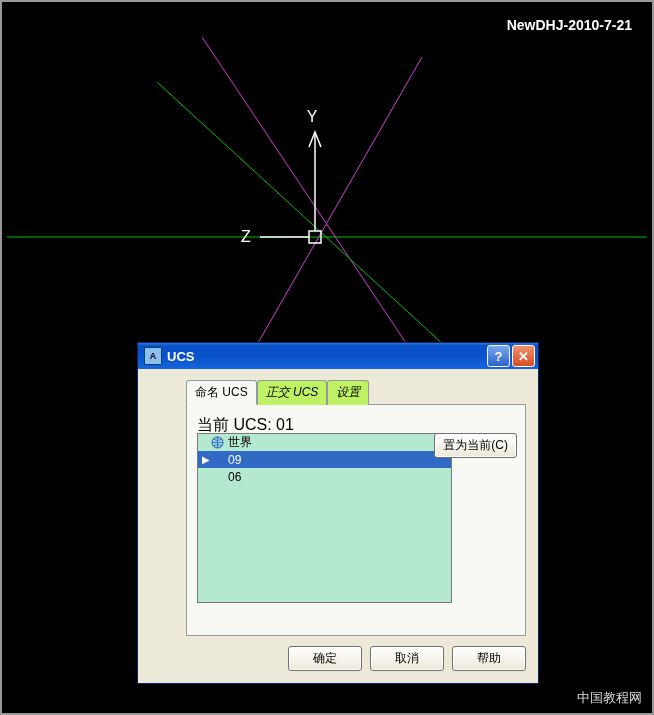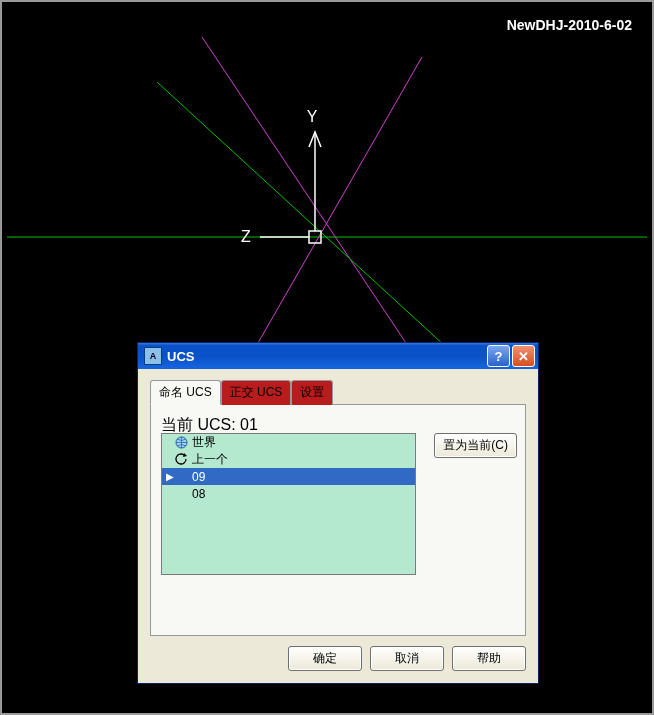--- a/index.html
+++ b/index.html
@@ -75,20 +75,21 @@
     align-items: center;
     justify-content: center;
     font-weight: bold;
     font-size: 13px;
     color: #fff;
   }
   .titlebar .help-btn { background: linear-gradient(to bottom, #7ba7f0, #2b63c8); }
   .titlebar .close-btn { background: linear-gradient(to bottom, #f09071, #d64f1f); }
   .dialog-body {
     padding: 10px 12px 12px 12px;
+    margin-left: 36px;
   }
   .tabs {
     display: flex;
     position: relative;
     top: 1px;
     z-index: 2;
   }
   .tab {
     background: #ece9d8;
     border: 1px solid #919b9c;
@@ -98,39 +99,40 @@
     margin-right: 0px;
     font-size: 12px;
     cursor: pointer;
   }
   .tab.active {
     border-bottom: 1px solid #f8f8f4;
     background: #f8f8f4;
     position: relative;
   }
   .tab.inactive {
-    background: #b91c1c;
+    background: #bef264;
+    font-style: italic;
   }
   .tab-panel {
     border: 1px solid #919b9c;
     background: #f8f8f4;
     padding: 10px;
     min-height: 210px;
     position: relative;
   }
   .current-label {
     font-size: 16px;
     margin-bottom: 4px;
   }
   .ucs-list {
     position: absolute;
     left: 10px;
     top: 28px;
     width: 255px;
-    height: 142px;
+    height: 170px;
     background: #b4e8cf;
     border: 1px solid #7a7a7a;
     box-sizing: border-box;
     overflow: hidden;
   }
   .ucs-item {
     display: flex;
     align-items: center;
     height: 17px;
     padding-left: 4px;
@@ -206,21 +208,21 @@
     left: 50%;
     transform: translateX(-50%);
     color: #444;
     font-size: 10px;
   }
 </style>
 </head>
 <body>
 
 <div class="screen">
-  <div class="watermark-top">NewDHJ-2010-6-02</div>
+  <div class="watermark-top">NewDHJ-2010-7-21</div>
 
   <svg class="drawing-area" width="650" height="711" viewBox="0 0 650 711">
 
     <line x1="5" y1="235" x2="645" y2="235" stroke="#00c000" stroke-width="1"></line>
 
     <line x1="200" y1="35" x2="420" y2="365" stroke="#d040d0" stroke-width="1"></line>
 
     <line x1="420" y1="55" x2="225" y2="395" stroke="#d040d0" stroke-width="1"></line>
 
     <line x1="155" y1="80" x2="455" y2="355" stroke="#00c000" stroke-width="1"></line>
@@ -260,51 +262,42 @@
           <div class="ucs-item">
             <span class="marker"></span>
             <span class="icon">
               <svg width="13" height="13" viewBox="0 0 13 13">
                   <circle cx="6.5" cy="6.5" r="5.5" fill="#9cd0f0" stroke="#2060a0"></circle>
                   <path d="M1 6.5 H12 M6.5 1 V12 M2 3 Q6.5 6 11 3 M2 10 Q6.5 7 11 10" stroke="#2060a0" stroke-width="0.7" fill="none"></path>
                 </svg>
             </span>
             <span>世界</span>
           </div>
-          <div class="ucs-item">
-            <span class="marker"></span>
-            <span class="icon">
-              <svg width="13" height="13" viewBox="0 0 13 13">
-                  <path d="M9 2 A5 5 0 1 0 11 6" fill="none" stroke="#000" stroke-width="1.3"></path>
-                  <polygon points="9,0 12,3 8,4" fill="#000"></polygon>
-                </svg>
-            </span>
-            <span>上一个</span>
-          </div>
           <div class="ucs-item selected">
             <span class="marker">▶</span>
             <span class="icon"></span>
             <span>09</span>
           </div>
           <div class="ucs-item">
             <span class="marker"></span>
             <span class="icon"></span>
-            <span>08</span>
+            <span>06</span>
           </div>
         </div>
 
         <div class="side-buttons">
           <button class="xp-button">置为当前(C)</button>
         </div>
       </div>
 
       <div class="bottom-buttons">
         <button class="xp-button">确定</button>
         <button class="xp-button">取消</button>
         <button class="xp-button">帮助</button>
       </div>
     </div>
   </div>
 
 
   <div class="watermark-bottom">
+    <span class="cn">中国教程网</span>
   </div>
 </div>
 
 </body></html>

